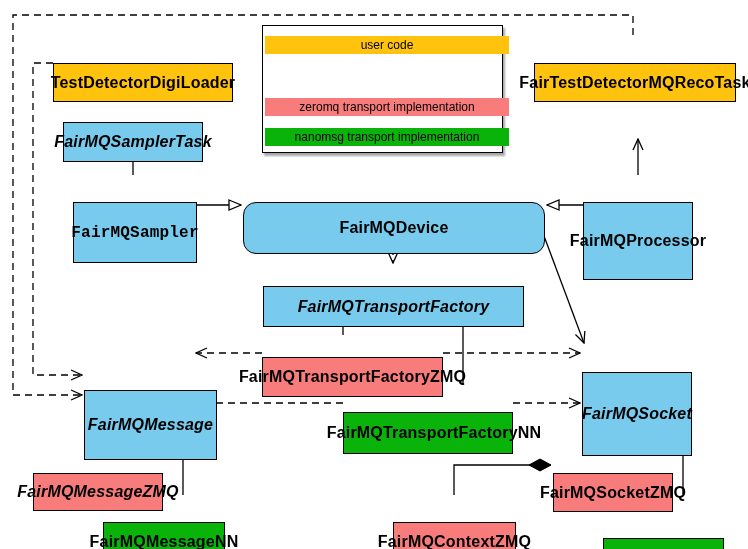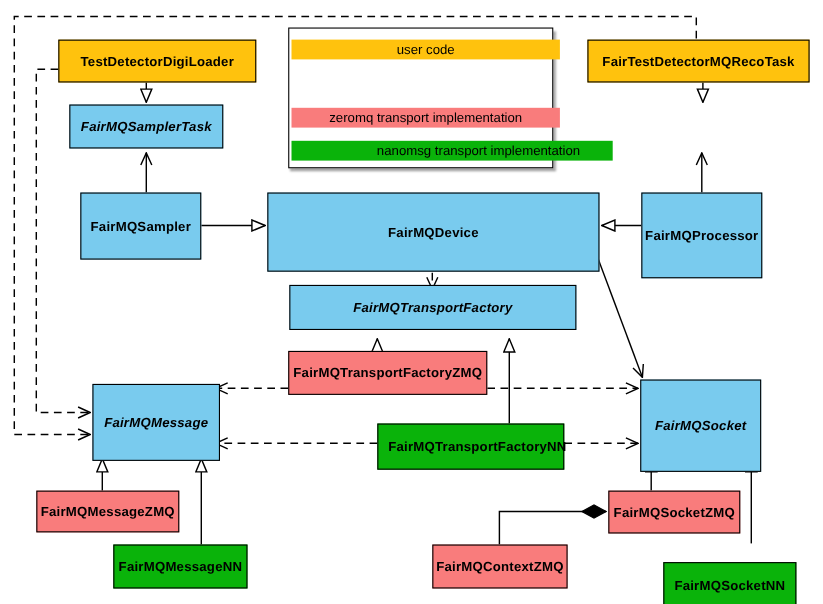--- a/index.html
+++ b/index.html
@@ -2,22 +2,22 @@
 <html style="--c-user-code: #FFC20D; --c-framework: #79CBEE; --c-zeromq: #F97C7C; --c-nanomsg: #0AB30A; --c-border: #000000; --c-background: #FFFFFF;"><head>
 <meta charset="utf-8">
 <style>
   html,body{margin:0;padding:0;background:#ffffff;}
   body{font-family:"Liberation Sans","DejaVu Sans",sans-serif;}
   #canvas{position:relative;width:748px;height:549px;background:#ffffff;overflow:hidden;}
   #edges{position:absolute;left:0;top:0;z-index:0;}
   .node{
     position:absolute;z-index:1;box-sizing:border-box;
     border:1.5px solid #000;display:flex;align-items:center;justify-content:center;
-    font-size:12px;font-weight:bold;color:#000;letter-spacing:0.2px;
-    text-align:center;white-space:nowrap;
+    font-size:16px;font-weight:bold;color:#000;letter-spacing:0.2px;
+    text-align:center;white-space:nowrap;margin-top:27px;
   }
   .abstract{font-style:italic;}
   .fill-user-code{background:var(--c-user-code,#FFC20D);}
   .fill-framework{background:var(--c-framework,#79CBEE);}
   .fill-zeromq{background:var(--c-zeromq,#F97C7C);}
   .fill-nanomsg{background:var(--c-nanomsg,#0AB30A);}
   #legend{
     position:absolute;z-index:1;left:262px;top:25px;width:241px;height:128px;
     box-sizing:border-box;background:#fff;border:1.5px solid #000;
     box-shadow:2px 3px 2px rgba(0,0,0,0.35);
@@ -68,40 +68,40 @@
     <line x1="443" y1="353" x2="580" y2="353" stroke="#000" stroke-width="1.3" stroke-dasharray="7,5" marker-end="url(#vee)"></line>
     <line x1="343" y1="403" x2="196" y2="403" stroke="#000" stroke-width="1.3" stroke-dasharray="7,5" marker-end="url(#vee)"></line>
     <line x1="513" y1="403" x2="580" y2="403" stroke="#000" stroke-width="1.3" stroke-dasharray="7,5" marker-end="url(#vee)"></line>
 
     <path d="M454,495 L454,465 L551,465" fill="none" stroke="#000" stroke-width="1.3" marker-end="url(#dia)"></path>
   </svg>
 
   <div id="legend">
     <div class="legend-bar fill-user-code" style="top:10px;">user code</div>
     <div class="legend-bar fill-zeromq" style="top:72px;">zeromq transport implementation</div>
-    <div class="legend-bar fill-nanomsg" style="top:102px;padding-left:48px;">nanomsg transport implementation</div>
+    <div class="legend-bar fill-nanomsg" style="top:102px;">nanomsg transport implementation</div>
   </div>
 
   <div class="node fill-user-code" style="left:53px;top:36px;width:180px;height:39px;">TestDetectorDigiLoader</div>
   <div class="node fill-framework abstract" style="left:63px;top:95px;width:140px;height:40px;">FairMQSamplerTask</div>
 
   <div class="node fill-user-code" style="left:534px;top:36px;width:202px;height:39px;">FairTestDetectorMQRecoTask</div>
 
-  <div class="node fill-framework" style="left:73px;top:175px;width:110px;height:61px;">FairMQSampler</div>
-  <div class="node fill-framework" style="left:243px;top:175px;width:302px;height:72px;">FairMQDevice</div>
+  <div class="node fill-framework" style="left:73px;top:175px;width:124px;height:61px;font-family:Liberation Mono, monospace;">FairMQSampler</div>
+  <div class="node fill-framework" style="left:243px;top:175px;width:302px;height:52px;border-radius:13px;">FairMQDevice</div>
   <div class="node fill-framework" style="left:583px;top:175px;width:110px;height:78px;">FairMQProcessor</div>
 
   <div class="node fill-framework abstract" style="left:263px;top:259px;width:261px;height:41px;">FairMQTransportFactory</div>
 
-  <div class="node fill-zeromq" style="left:262px;top:319px;width:181px;height:40px;">FairMQTransportFactoryZMQ</div>
+  <div class="node fill-zeromq" style="left:262px;top:330px;width:181px;height:40px;">FairMQTransportFactoryZMQ</div>
   <div class="node fill-nanomsg" style="left:343px;top:385px;width:170px;height:42px;padding-left:12px;">FairMQTransportFactoryNN</div>
 
-  <div class="node fill-framework abstract" style="left:84px;top:349px;width:116px;height:70px;">FairMQMessage</div>
+  <div class="node fill-framework abstract" style="left:84px;top:363px;width:133px;height:70px;">FairMQMessage</div>
   <div class="node fill-framework abstract" style="left:582px;top:345px;width:110px;height:84px;">FairMQSocket</div>
 
-  <div class="node fill-zeromq" style="left:33px;top:446px;width:130px;height:38px;">FairMQMessageZMQ</div>
+  <div class="node fill-zeromq" style="left:33px;top:446px;width:130px;height:38px;font-style:italic;">FairMQMessageZMQ</div>
   <div class="node fill-nanomsg" style="left:103px;top:495px;width:122px;height:40px;">FairMQMessageNN</div>
 
   <div class="node fill-zeromq" style="left:393px;top:495px;width:123px;height:40px;">FairMQContextZMQ</div>
   <div class="node fill-zeromq" style="left:553px;top:446px;width:120px;height:39px;">FairMQSocketZMQ</div>
   <div class="node fill-nanomsg" style="left:603px;top:511px;width:121px;height:41px;">FairMQSocketNN</div>
 
 </div>
 
 </body></html>

